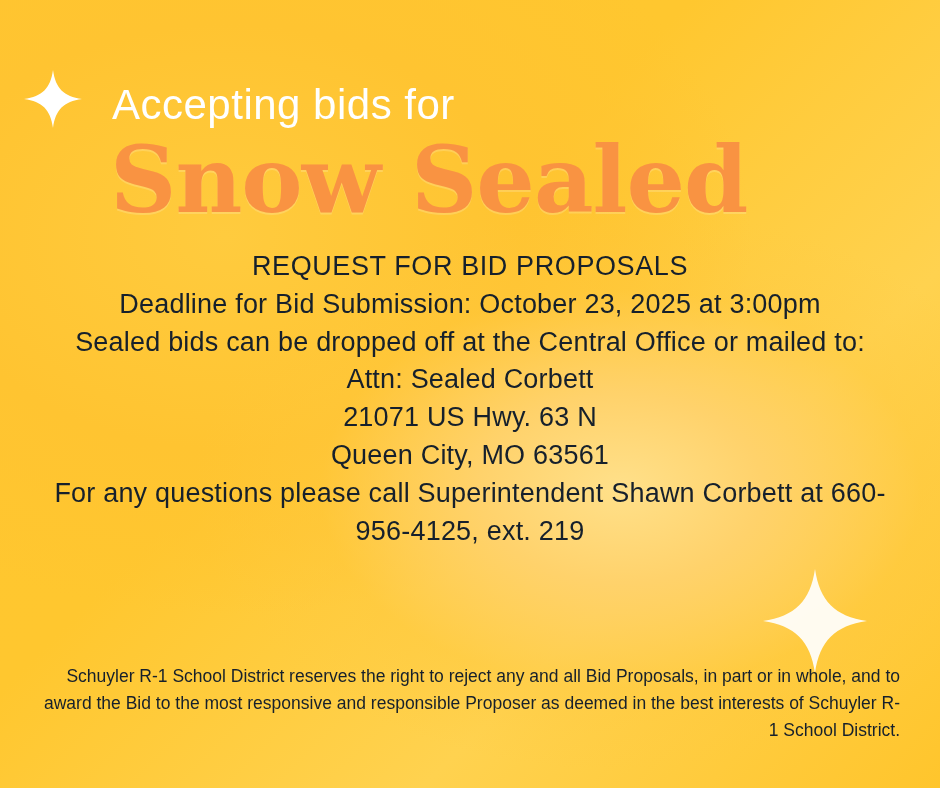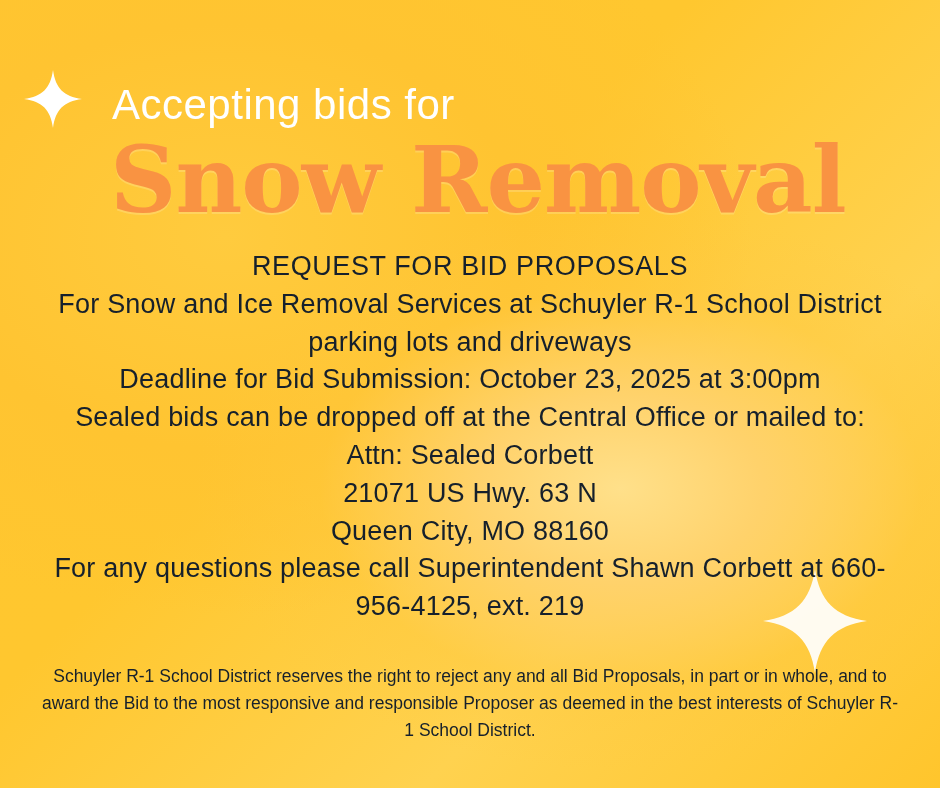--- a/index.html
+++ b/index.html
@@ -84,21 +84,21 @@
   .line.req {
     font-size: 27px;
     letter-spacing: 0.6px;
   }
 
   .fineprint {
     position: absolute;
     left: 40px;
     top: 655px;
     width: 860px;
-    text-align: center;
+    text-align: right;
     font-size: 17.5px;
     line-height: 1.55;
     color: #16202c;
   }
 </style>
 </head>
 <body>
 
 <div class="poster">
 
@@ -111,29 +111,28 @@
   <div class="sparkle sparkle-2">
     <svg width="110" height="110" viewBox="0 0 110 110" aria-hidden="true">
       <path d="M55 3 C59.6 35 75 50.4 107 55 C75 59.6 59.6 75 55 107 C50.4 75 35 59.6 3 55 C35 50.4 50.4 35 55 3 Z" fill="#ffffff" fill-opacity="0.92"></path>
     </svg>
   </div>
 
   <div class="content">
 
     <div class="headline-accepting">Accepting bids for</div>
 
-    <div class="headline-main">Snow Removal</div>
+    <div class="headline-main">Snow Sealed</div>
 
     <div class="body-block">
       <div class="line req">REQUEST FOR BID PROPOSALS</div>
-      <div class="line">For Snow and Ice Removal Services at Schuyler R-1 School District parking lots and driveways</div>
       <div class="line">Deadline for Bid Submission: October 23, 2025 at 3:00pm</div>
       <div class="line">Sealed bids can be dropped off at the Central Office or mailed to:</div>
       <div class="line">Attn: Sealed Corbett</div>
       <div class="line">21071 US Hwy. 63 N</div>
-      <div class="line">Queen City, MO 88160</div>
+      <div class="line">Queen City, MO 63561</div>
       <div class="line">For any questions please call Superintendent Shawn Corbett at 660-956-4125, ext. 219</div>
     </div>
 
     <div class="fineprint">Schuyler R-1 School District reserves the right to reject any and all Bid Proposals, in part or in whole, and to award the Bid to the most responsive and responsible Proposer as deemed in the best interests of Schuyler R-1 School District.</div>
 
   </div>
 </div>
 
 </body></html>

